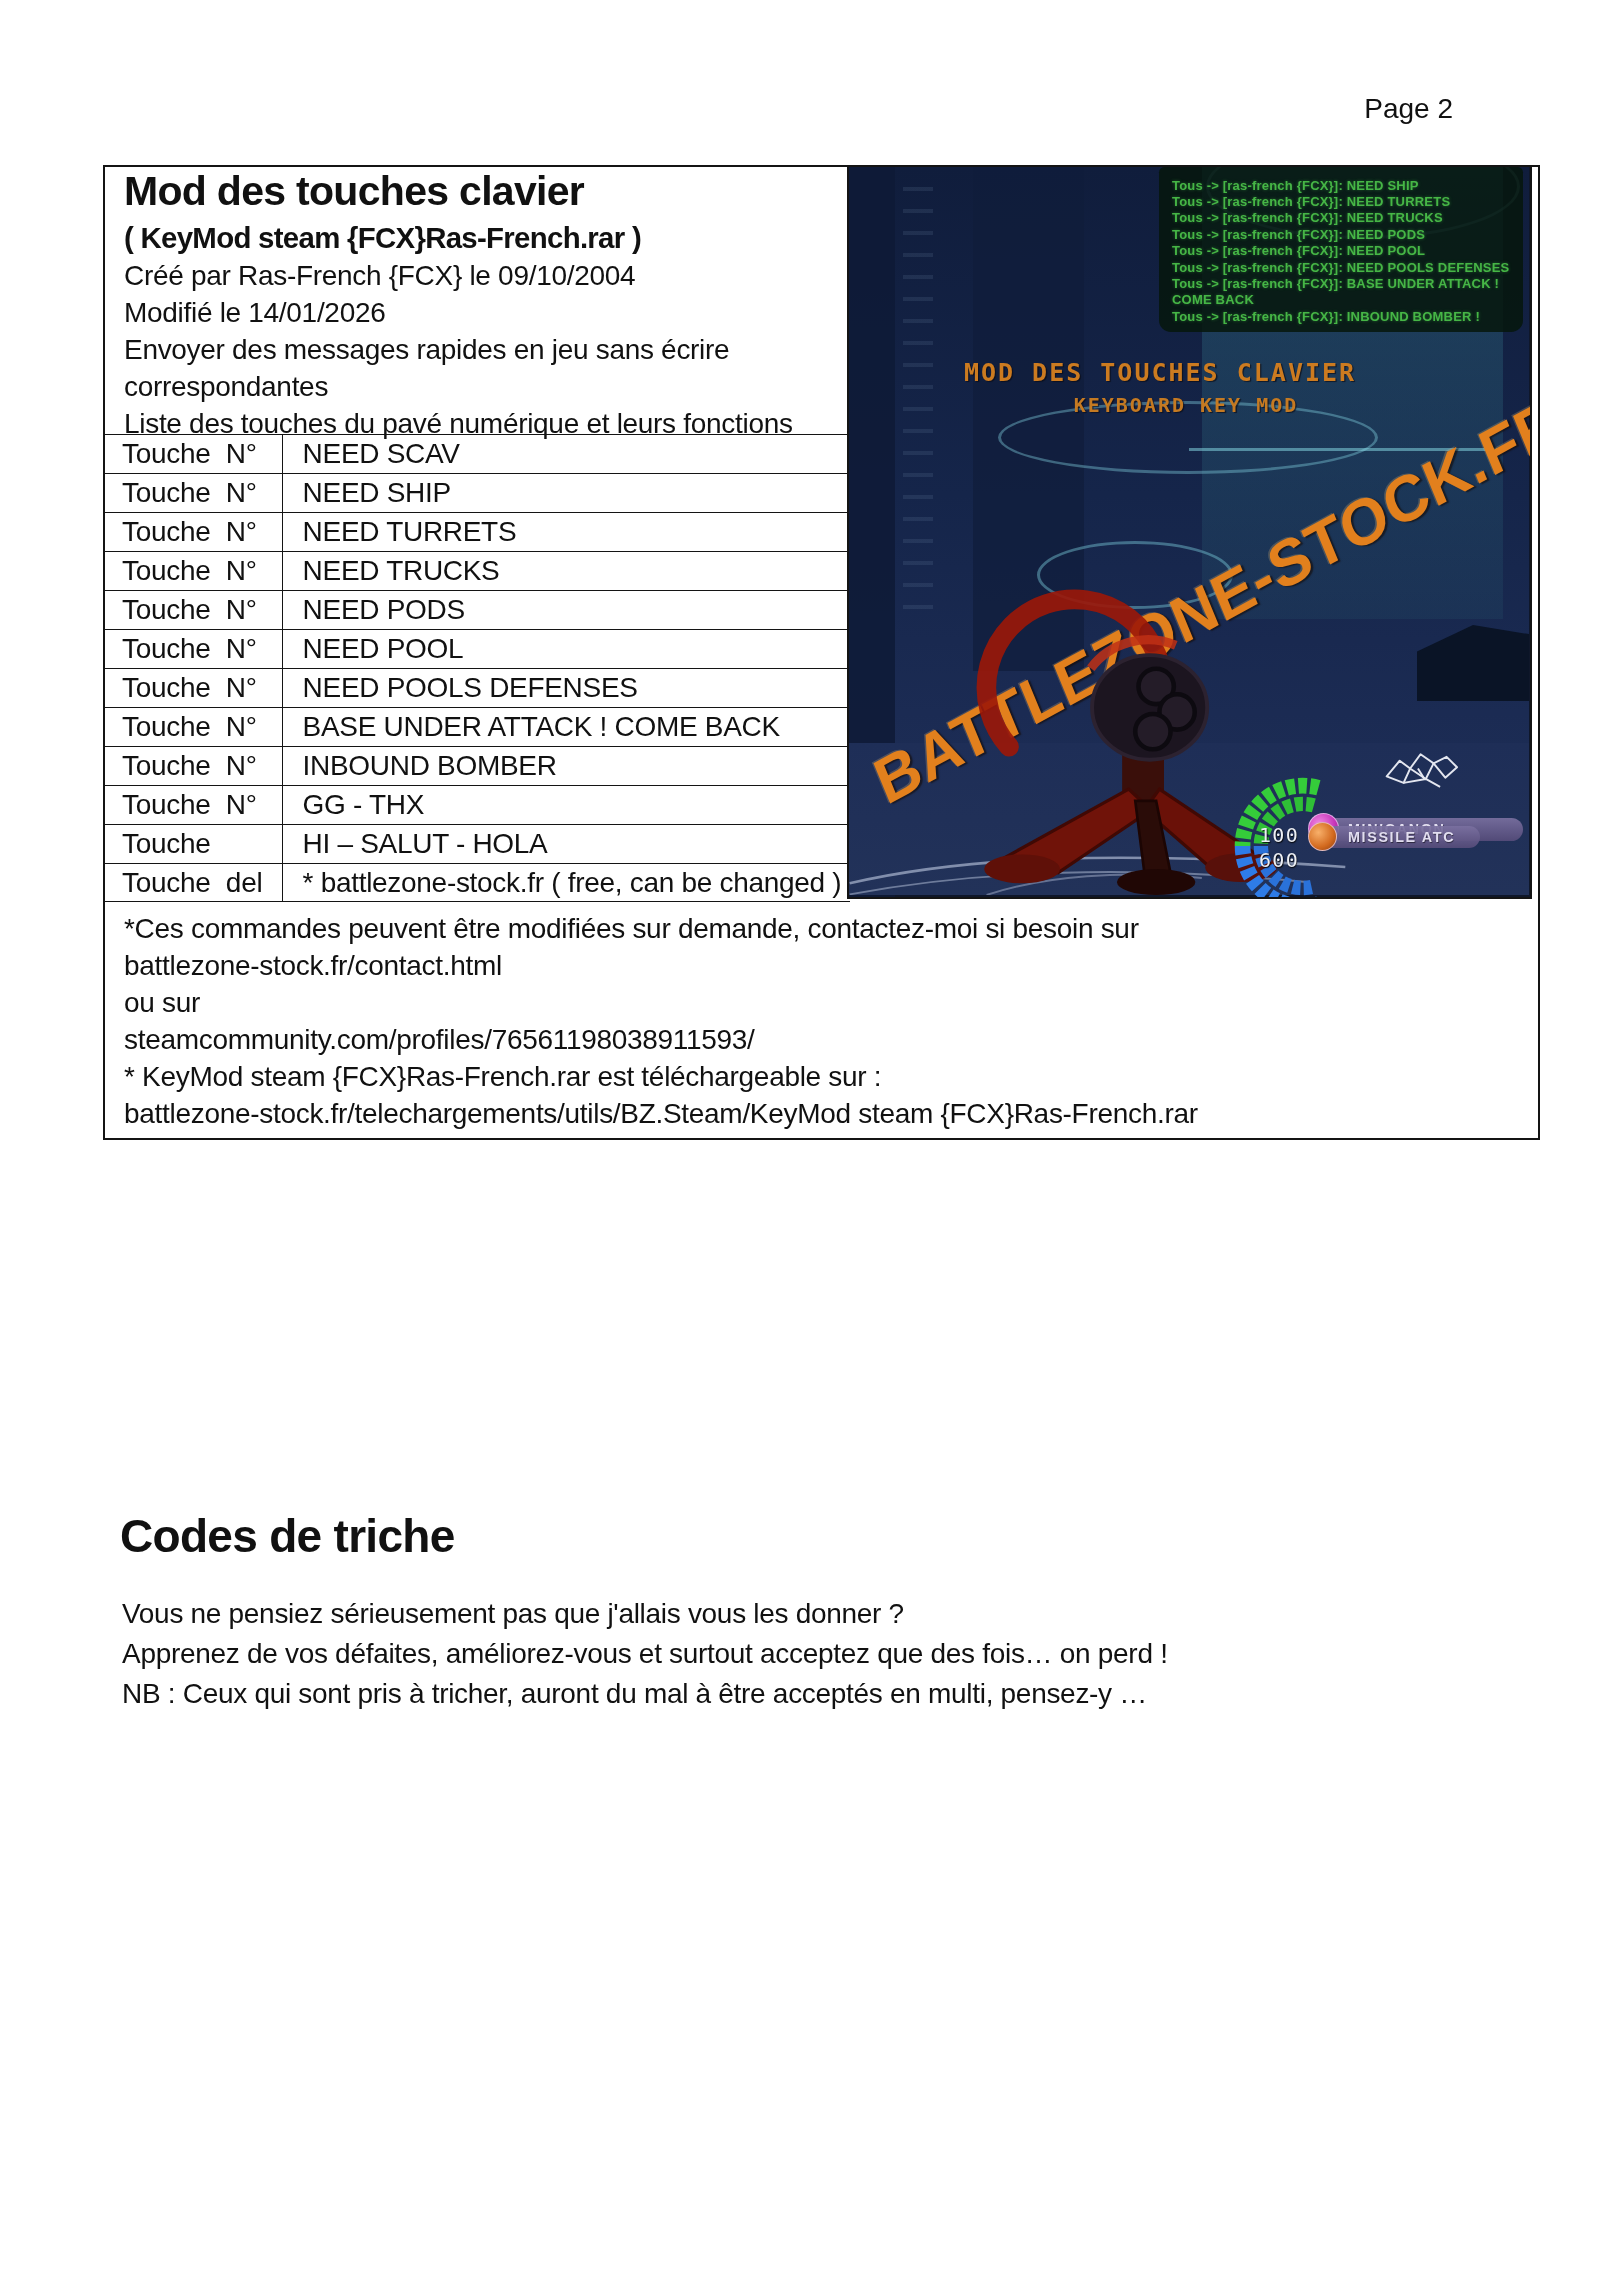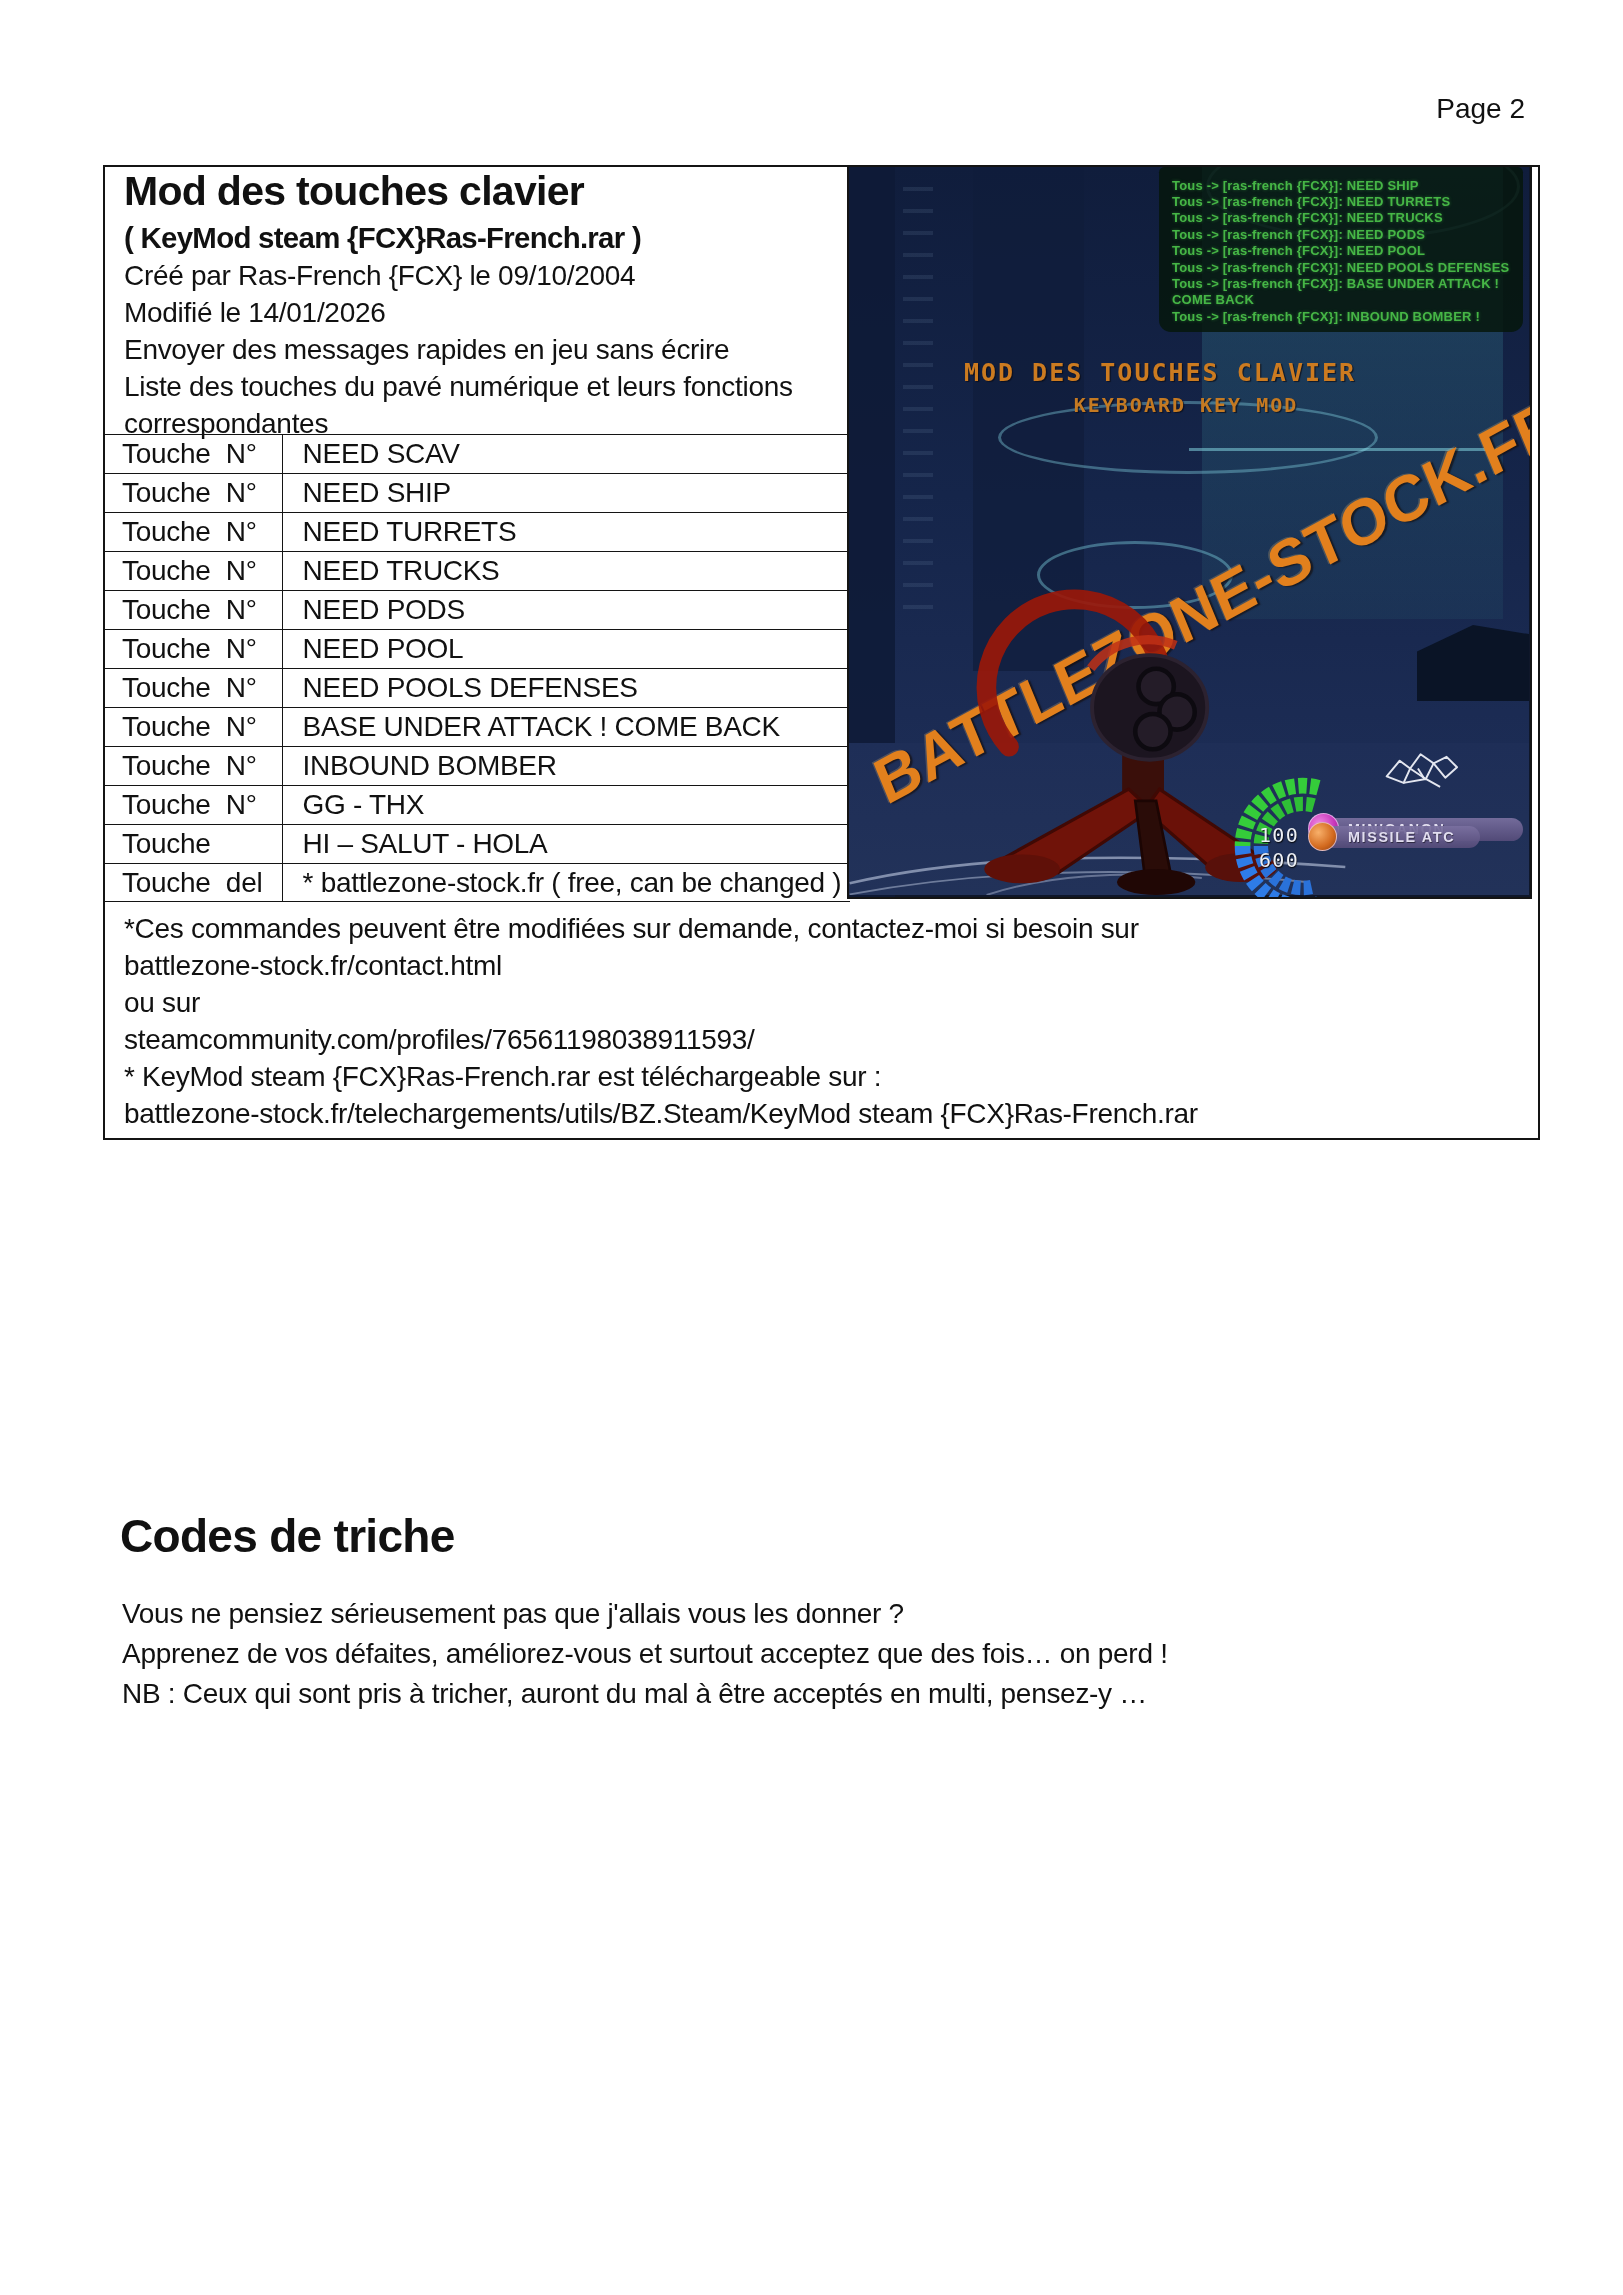--- a/index.html
+++ b/index.html
@@ -5,21 +5,21 @@
   * { margin:0; padding:0; box-sizing:border-box; }
   html,body { background:#ffffff; }
   .page {
     position:relative; width:1623px; height:2295px; background:#ffffff;
     font-family:"Liberation Sans", sans-serif; color:#111;
     overflow:hidden;
   }
   .abs { position:absolute; }
 
   
-  .page-number { left:1348px; top:93px; width:177px; text-align:right;
+  .page-number { left:1276px; top:93px; width:177px; text-align:right;
     font-size:28px; }
 
   
   .outer-box { left:103px; top:165px; width:1437px; height:975px;
     border:2.6px solid #141414; background:#fff; }
 
   
   .doc-header { left:124px; top:168px; width:707px; }
   .doc-title { font-size:41px; font-weight:bold; line-height:46px; letter-spacing:-0.7px; }
   .doc-subtitle { font-size:29.4px; font-weight:bold; line-height:38px; margin-top:5px; letter-spacing:-0.7px; }
@@ -113,22 +113,22 @@
   <div class="abs page-number">Page 2</div>
 
   <div class="abs outer-box"></div>
 
   <div class="abs doc-header">
     <div class="doc-title">Mod des touches clavier</div>
     <div class="doc-subtitle">( KeyMod steam {FCX}Ras-French.rar )</div>
     <div class="hline">Créé par Ras-French {FCX} le 09/10/2004</div>
     <div class="hline">Modifié le 14/01/2026</div>
     <div class="hline">Envoyer des messages rapides en jeu sans écrire</div>
+    <div class="hline">correspondantes</div>
     <div class="hline">Liste des touches du pavé numérique et leurs fonctions</div>
-    <div class="hline">correspondantes</div>
   </div>
 
   <div class="abs key-table">
     <div class="krow">
         <div class="kcell-key">Touche N°</div>
         <div class="kcell-val">NEED SCAV</div>
       </div>
     <div class="krow">
         <div class="kcell-key">Touche N°</div>
         <div class="kcell-val">NEED SHIP</div>

